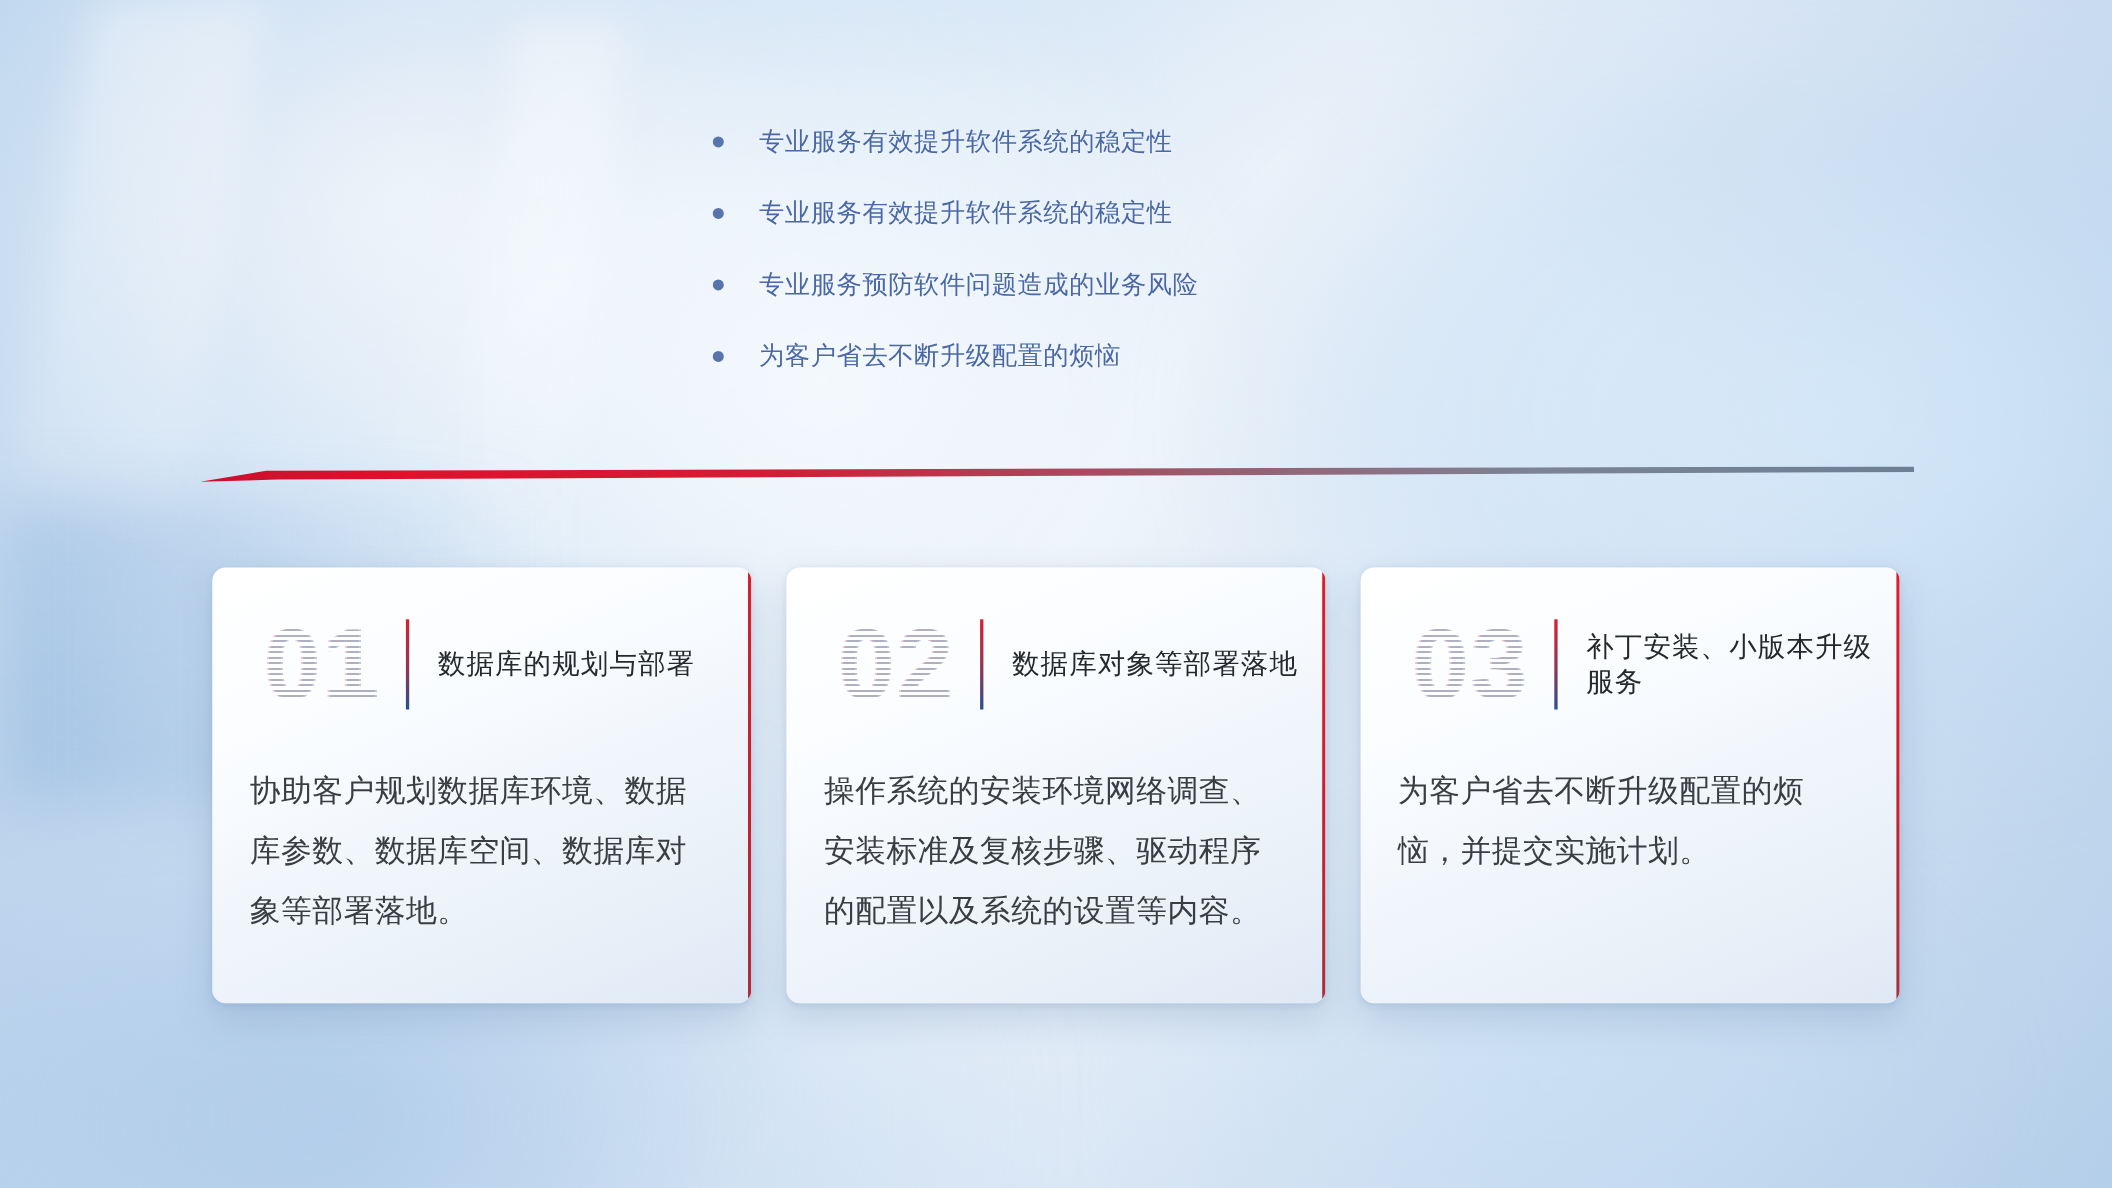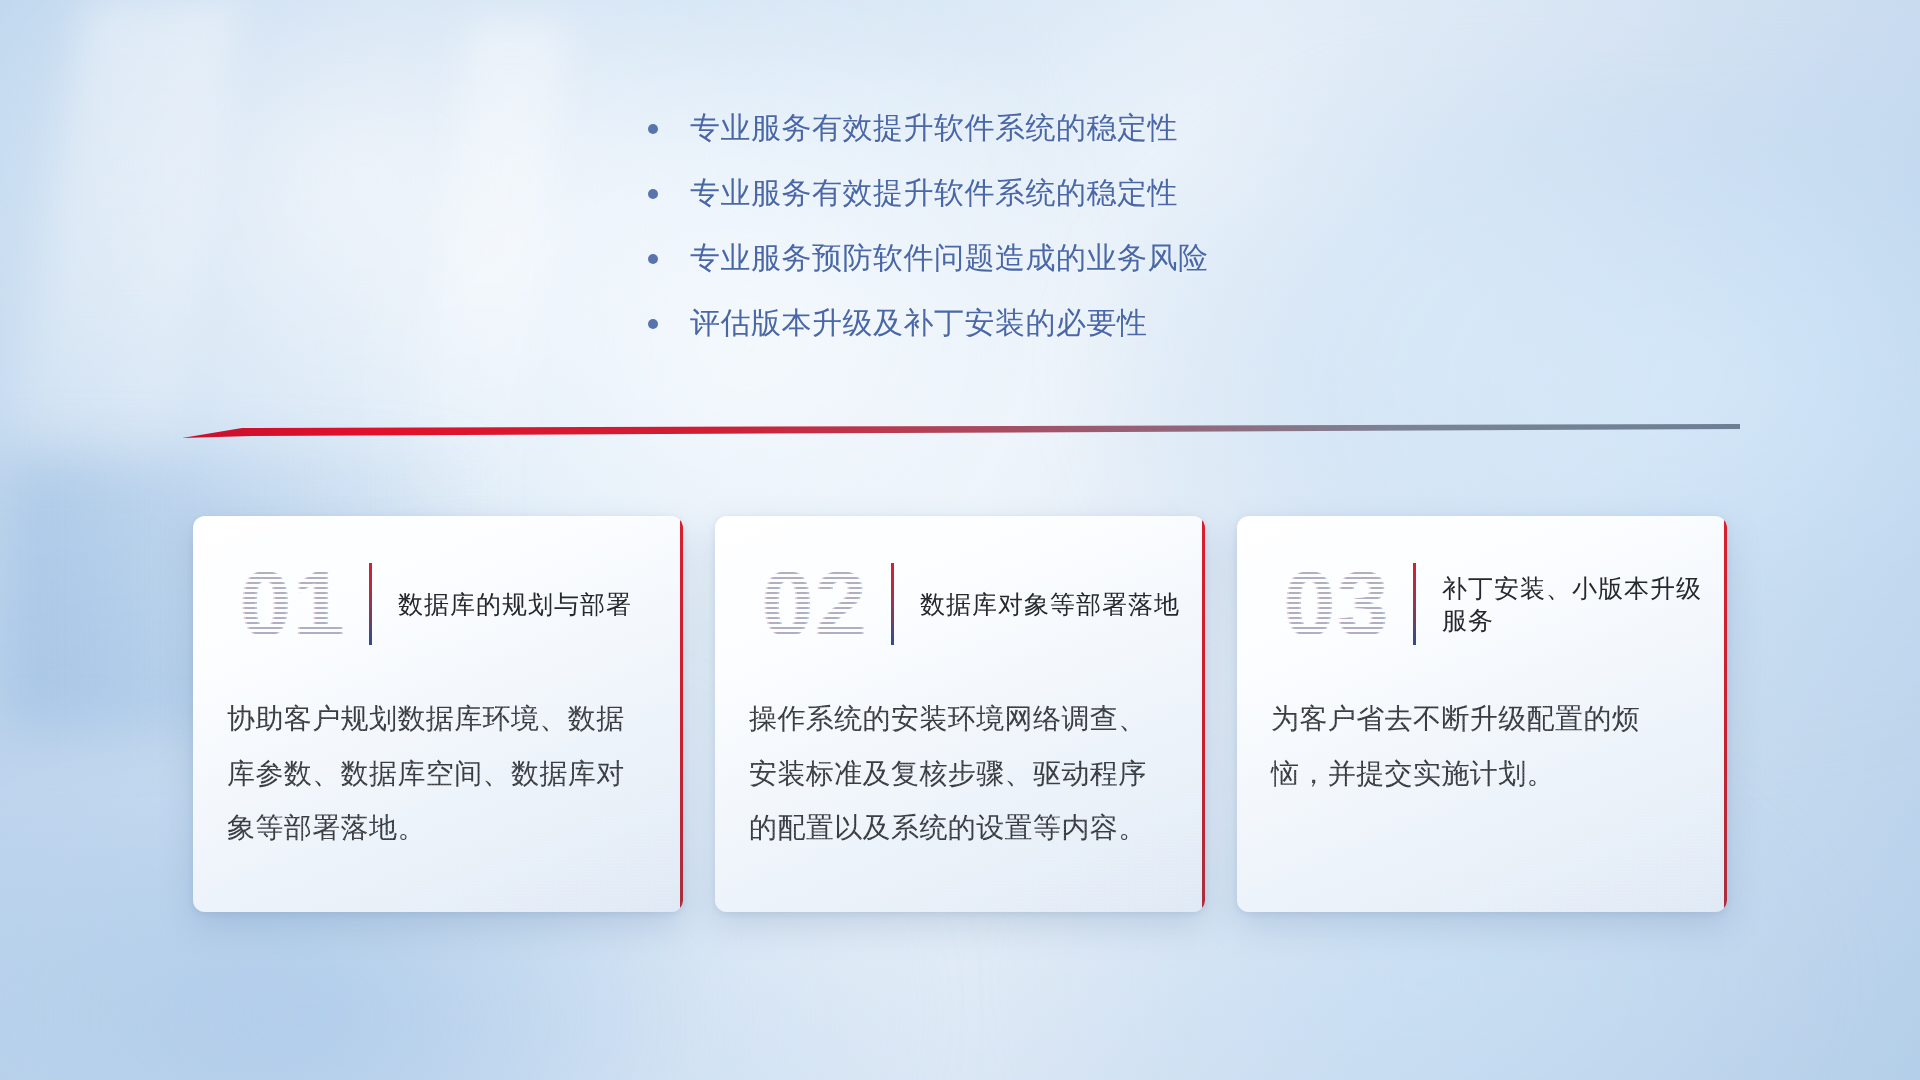--- a/index.html
+++ b/index.html
@@ -71,21 +71,21 @@
     display:flex;align-items:center;
     width:640px;
     height:65px;
   }
   .bullet-dot{
     width:10px;height:10px;border-radius:50%;
     background:#5874ad;flex:0 0 auto;margin-right:32px;
     margin-left:8px;
   }
   .bullet-text{
-    font-size:30px;color:#4a68a8;letter-spacing:.5px;
+    font-size:23px;color:#4a68a8;letter-spacing:.5px;
     font-weight:400;white-space:nowrap;
     text-shadow:0 1px 2px rgba(255,255,255,.55);
   }
 
   
   #divider{
     position:absolute;left:182px;top:424px;width:1558px;height:18px;
   }
   .div-shape{
     position:absolute;left:0;top:0;width:100%;height:100%;
@@ -184,21 +184,21 @@
   <div class="bullet-row">
     <span class="bullet-dot"></span>
     <span class="bullet-text">专业服务有效提升软件系统的稳定性</span>
   </div>
   <div class="bullet-row">
     <span class="bullet-dot"></span>
     <span class="bullet-text">专业服务预防软件问题造成的业务风险</span>
   </div>
   <div class="bullet-row">
     <span class="bullet-dot"></span>
-    <span class="bullet-text">评估版本升级及补丁安装的必要性</span>
+    <span class="bullet-text">为客户省去不断升级配置的烦恼</span>
   </div>
 </div>
 
 <div id="divider">
   <svg class="div-shape" viewBox="0 0 1558 18" preserveAspectRatio="none">
     <defs>
       <linearGradient id="divgrad" x1="0" y1="0" x2="1" y2="0">
         <stop offset="0%" stop-color="#c8102e"></stop>
         <stop offset="12%" stop-color="#e0112b"></stop>
         <stop offset="34%" stop-color="#d01e35"></stop>

